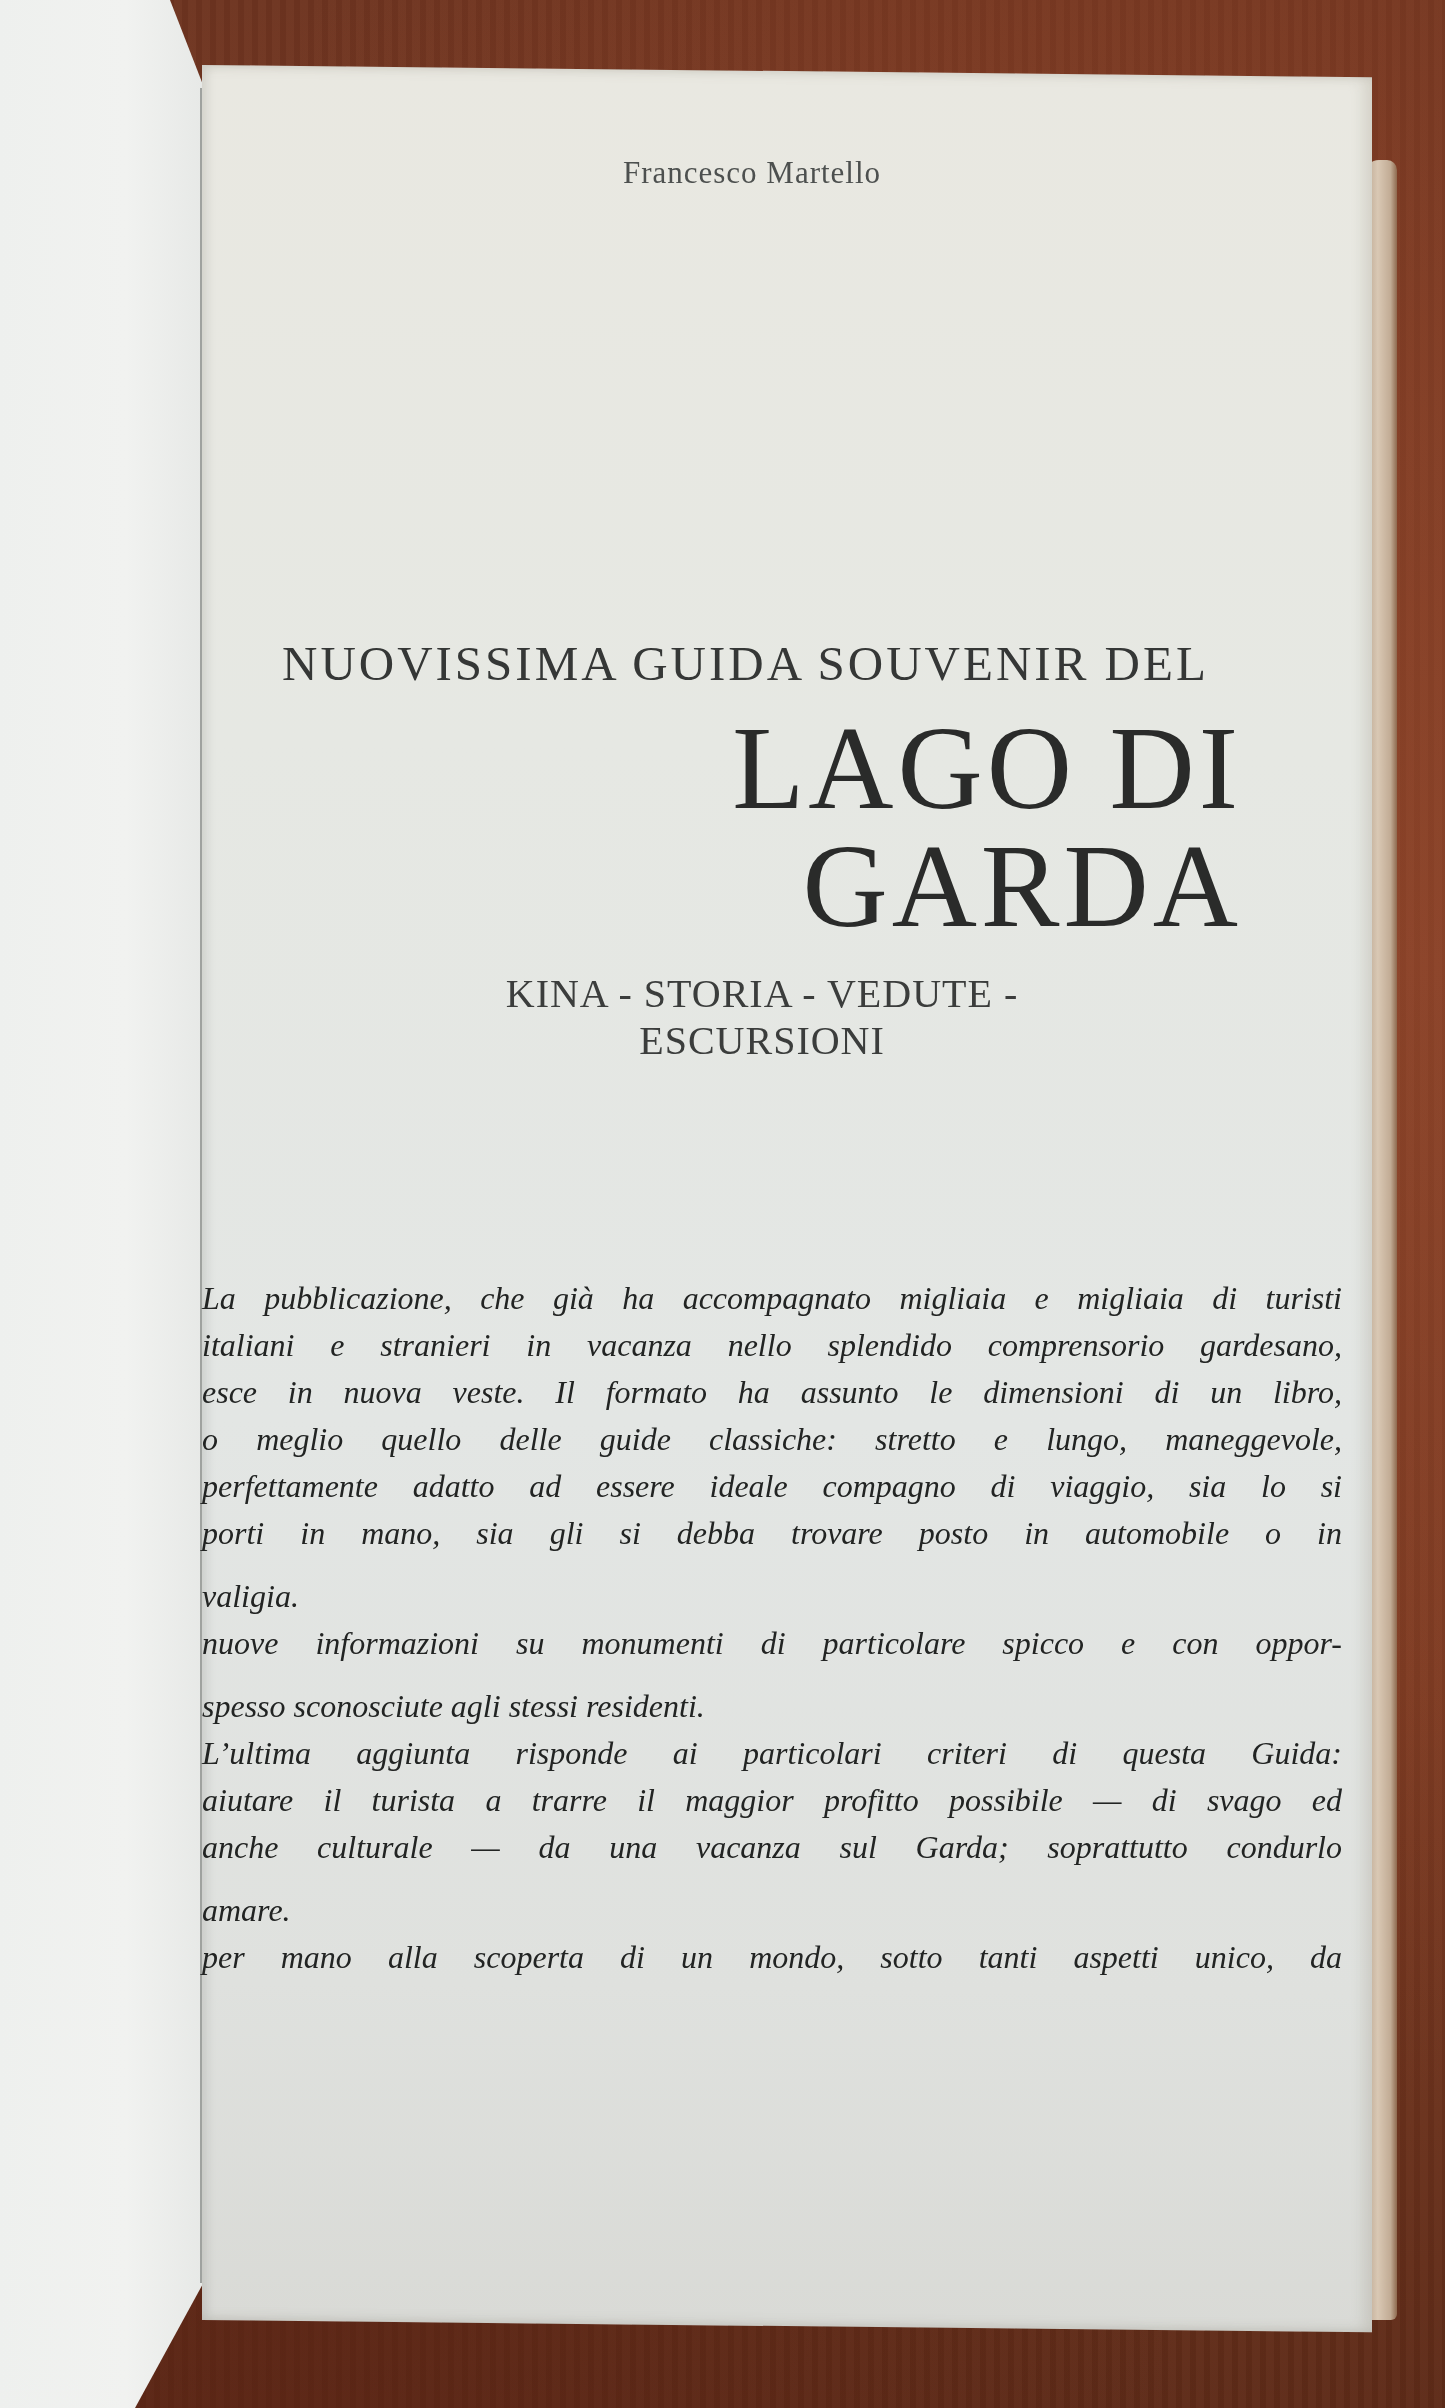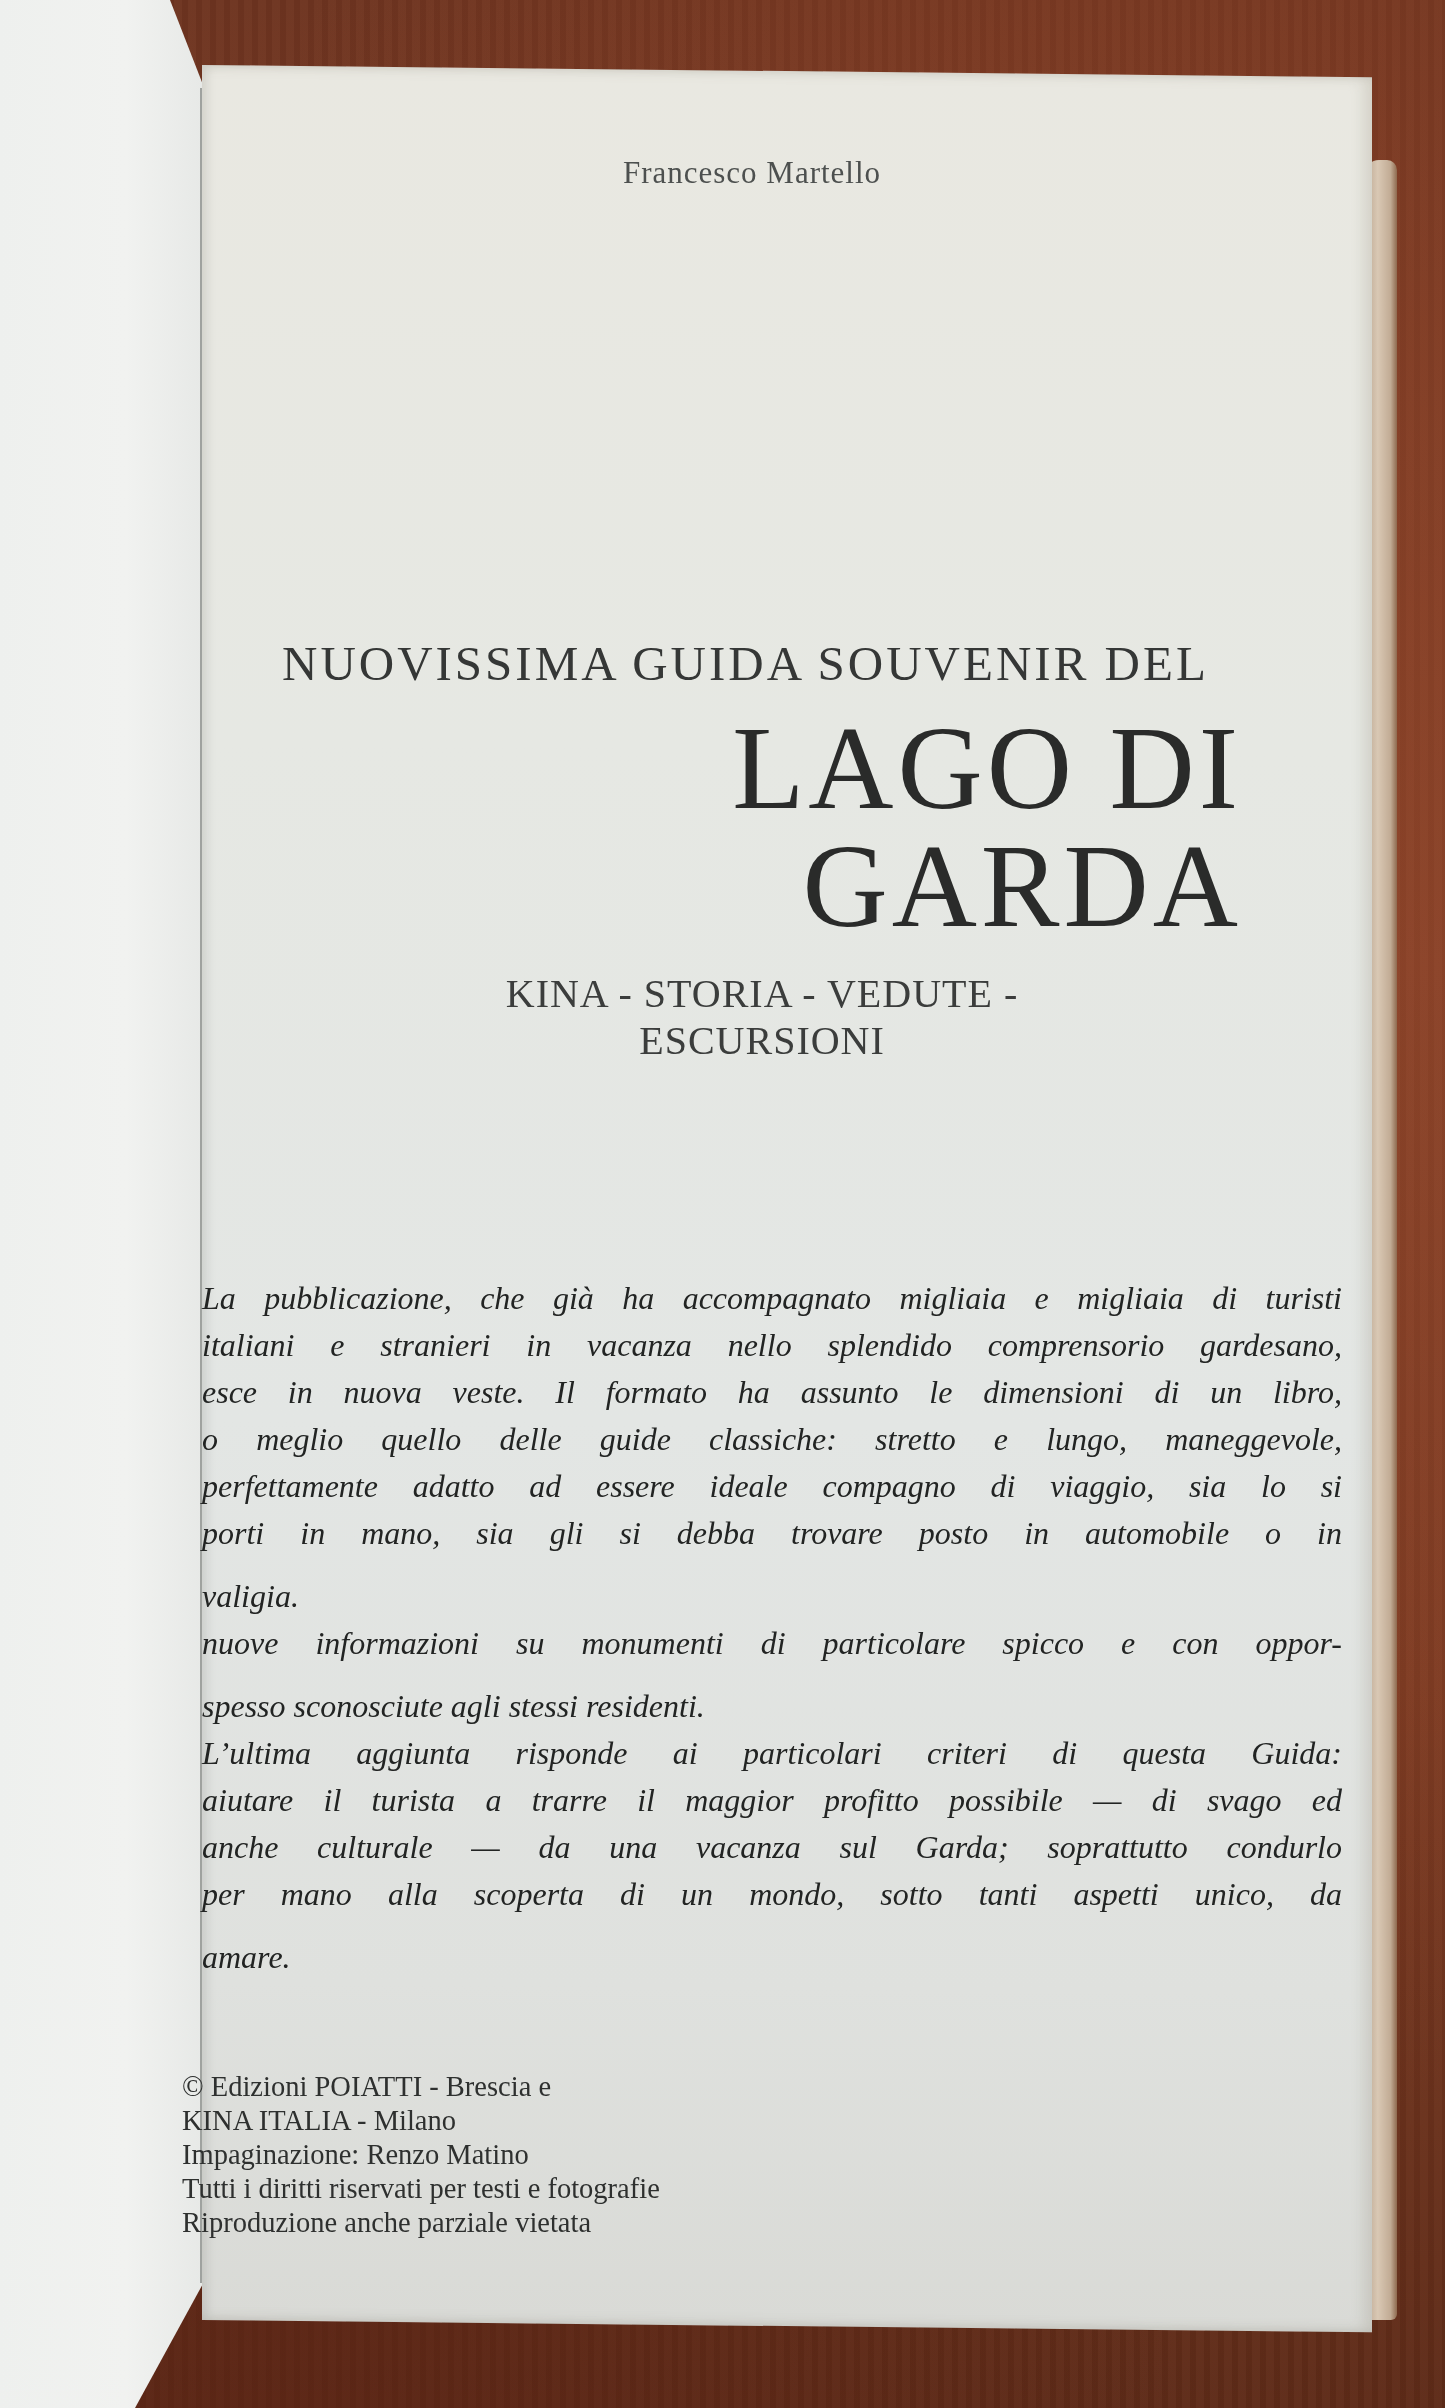--- a/index.html
+++ b/index.html
@@ -179,26 +179,19 @@
         <span class="line last">valigia.</span>
       </p>
       <p>
         <span class="line">nuove informazioni su monumenti di particolare spicco e con oppor-</span>
         <span class="line last">spesso sconosciute agli stessi residenti.</span>
       </p>
       <p>
         <span class="line">L’ultima aggiunta risponde ai particolari criteri di questa Guida:</span>
         <span class="line">aiutare il turista a trarre il maggior profitto possibile — di svago ed</span>
         <span class="line">anche culturale — da una vacanza sul Garda; soprattutto condurlo</span>
+        <span class="line last">amare.</span>
         <span class="line">per mano alla scoperta di un mondo, sotto tanti aspetti unico, da</span>
-        <span class="line last">amare.</span>
       </p>
     </div>
 
-    <div class="imprint">
-      <div>© Edizioni POIATTI - Brescia e</div>
-      <div>KINA ITALIA - Milano</div>
-      <div>Impaginazione: Renzo Matino</div>
-      <div>Tutti i diritti riservati per testi e fotografie</div>
-      <div>Riproduzione anche parziale vietata</div>
-    </div>
   </div>
 </div>
 
 </body></html>

